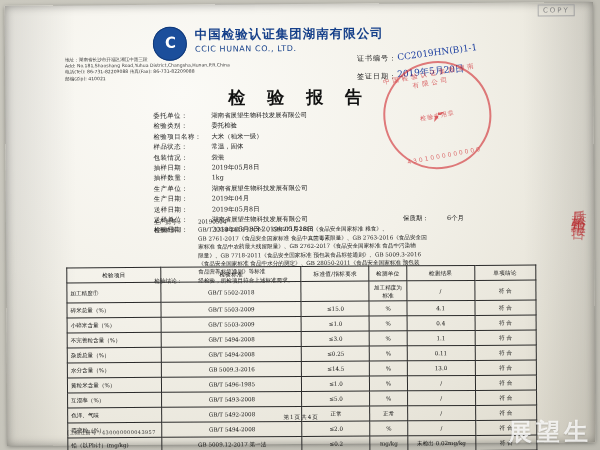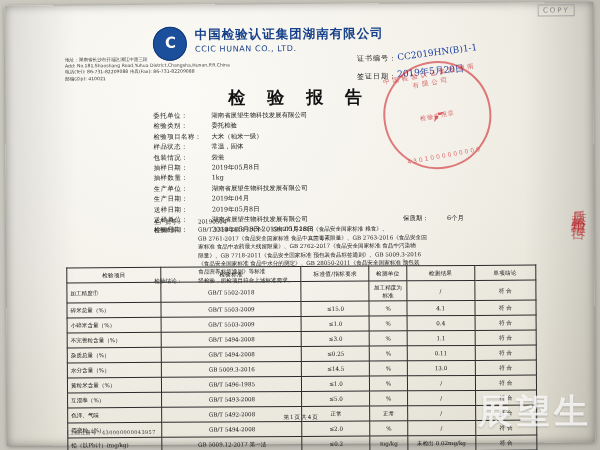--- a/index.html
+++ b/index.html
@@ -168,22 +168,22 @@
     position:absolute;left:0;right:0;top:410px;text-align:center;
     font-size:5.6px;color:#222;letter-spacing:1px;
     font-family:"DejaVu Serif","Liberation Serif",serif;
   }
   .footer-left{
     position:absolute;left:60px;top:424px;
     font-size:5px;color:#333;letter-spacing:.4px;
     font-family:"DejaVu Serif","Liberation Serif",serif;
   }
   .watermark{
-    position:absolute;right:8px;bottom:15px;
-    font-size:34px;color:rgba(255,255,255,.78);
+    position:absolute;right:8px;bottom:2px;
+    font-size:24px;color:rgba(255,255,255,.78);
     letter-spacing:4px;font-weight:bold;
     font-family:Liberation Sans, sans-serif;
     text-shadow:0 1px 2px rgba(0,0,0,.18);
     pointer-events:none;
   }
 </style>
 </head>
 <body>
 
 <div id="page">

